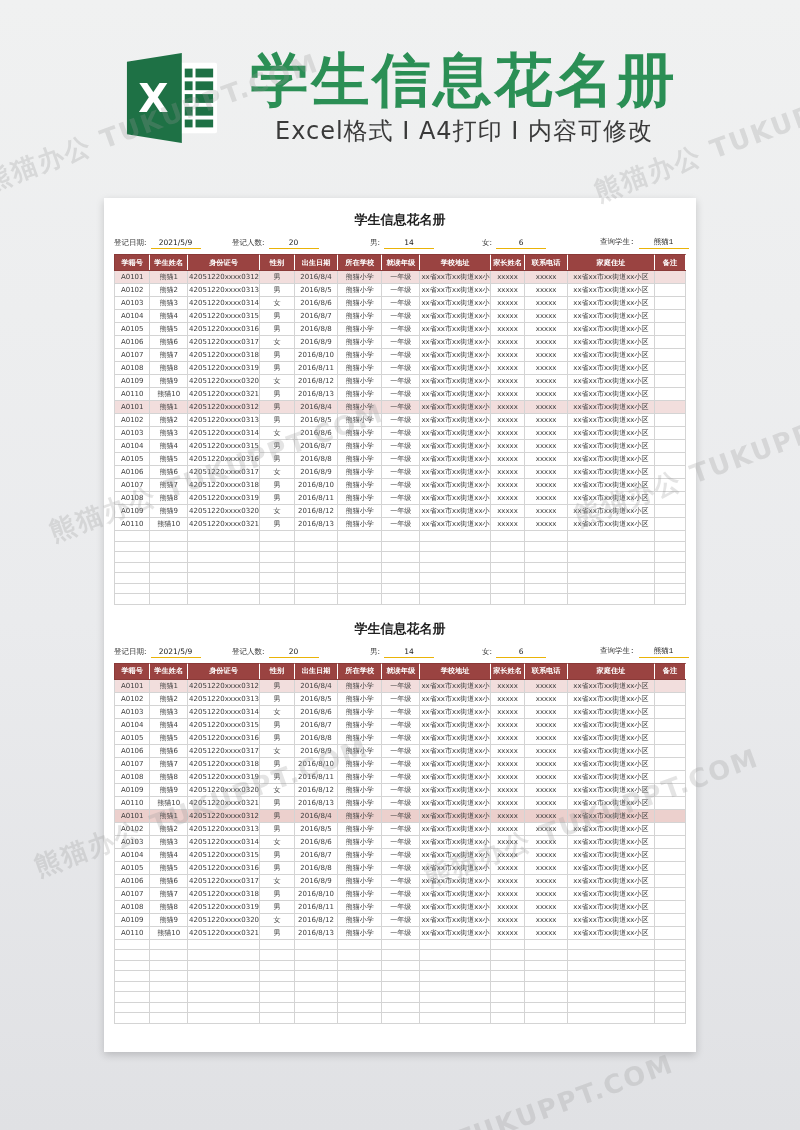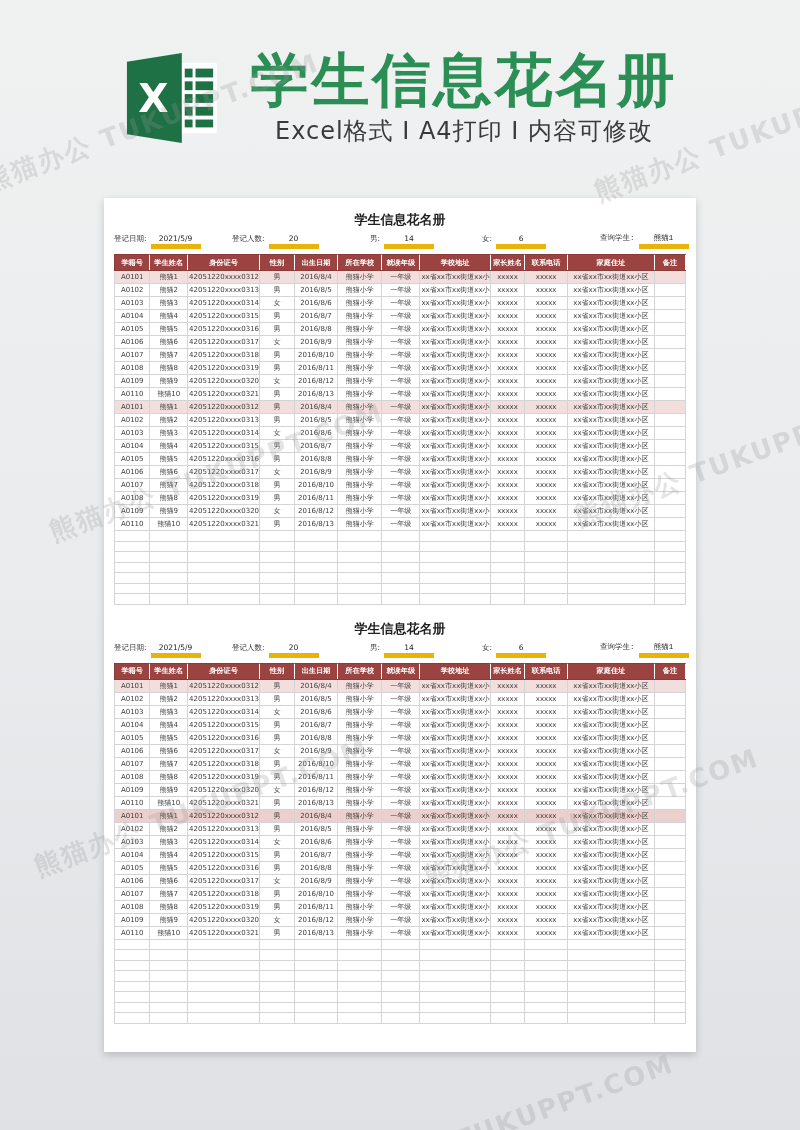--- a/index.html
+++ b/index.html
@@ -40,21 +40,21 @@
   }
   .info-row{
     display:grid;grid-template-columns:118px 138px 112px 118px 1fr;
     align-items:end;font-size:7.5px;color:#333;height:16px;margin-bottom:5px;
   }
   .info-item{white-space:nowrap;}
   .info-item:last-child{justify-self:end;font-family:Liberation Mono, monospace;}
   .info-label{margin-right:4px;}
   .info-value{
     display:inline-block;min-width:46px;text-align:center;color:#222;
-    border-bottom:5px solid #eab308;padding:0 2px 1px 2px;
+    border-bottom:1px solid #eab308;padding:0 2px 1px 2px;
   }
   table.roster-table{
     width:100%;border-collapse:collapse;table-layout:fixed;
     font-size:7px;color:#3d3d3d;
   }
   .roster-table th{
     background:var(--header-bg,#9a4341);color:var(--header-text,#fff);
     font-size:7.2px;font-weight:bold;height:15px;padding:0 1px;
     border:1px solid #8a3a38;border-right:1px solid rgba(255,255,255,0.25);
     overflow:hidden;white-space:nowrap;text-align:center;

